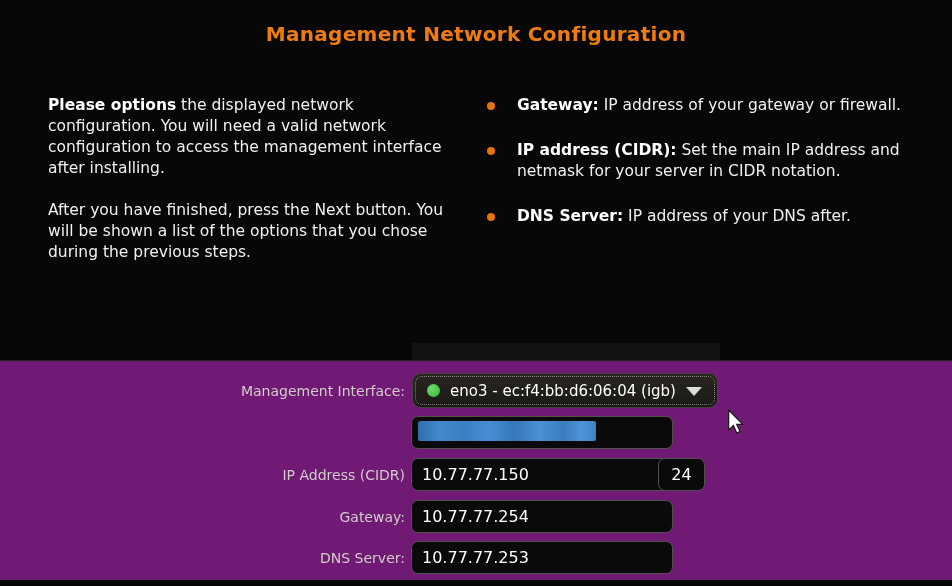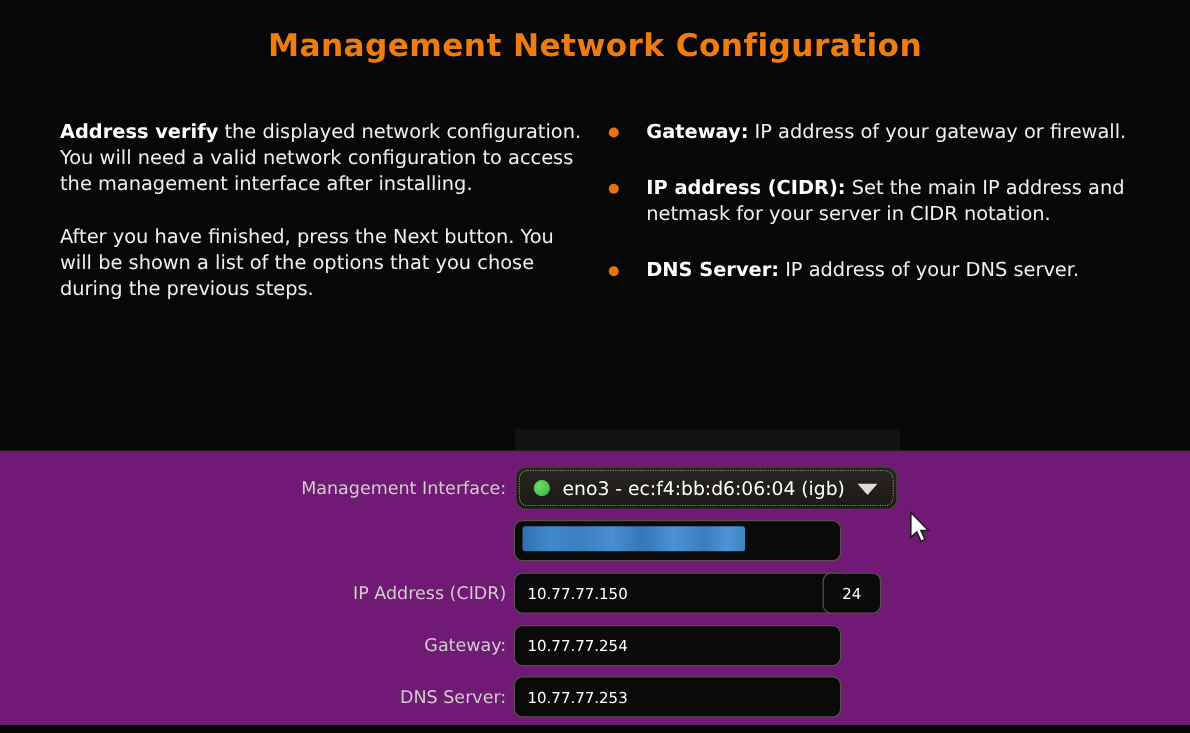--- a/index.html
+++ b/index.html
@@ -11,21 +11,21 @@
     overflow:hidden;
     color:#f2f2f2;
   }
 
   
   .top-section { position:absolute; left:0; top:0; width:952px; height:360px; background:#070707; }
 
   .page-title {
     position:absolute; top:22px; left:0; width:100%;
     text-align:center;
-    font-size:25px; font-weight:bold; letter-spacing:0.3px;
+    font-size:20px; font-weight:bold; letter-spacing:0.3px;
     color:#ee7c0f;
   }
 
   .intro {
     position:absolute; left:48px; top:95px; width:418px;
     font-size:15.5px; line-height:21px; color:#f0f0f0;
   }
   .intro p { margin:0 0 21px 0; }
   .intro b { color:#ffffff; }
 
@@ -86,21 +86,21 @@
     border-left:8px solid transparent;
     border-right:8px solid transparent;
     border-top:9px solid #dedcd9;
   }
 
   
   .text-input {
     position:absolute; top:0; height:33px;
     background:#0a0a0a;
     border:1px solid #54514c; border-radius:7px;
-    color:#ffffff; font-size:12px;
+    color:#ffffff; font-size:16px;
     font-family:inherit;
     padding:0 10px;
     outline:none;
   }
   .w-main { left:411px; width:262px; }
   .w-ip   { left:411px; width:266px; }
   .w-cidr { left:658px; width:47px; text-align:center; padding:0 4px; }
 
   .cidr-sep {
     position:absolute; left:677px; top:0; width:13px; height:33px;
@@ -123,36 +123,36 @@
   .cursor { position:absolute; left:727px; top:409px; width:17px; height:26px; z-index:20; }
 </style>
 </head>
 <body>
 
 <div class="top-section">
 
   <div class="page-title">Management Network Configuration</div>
 
   <div class="intro">
-    <p><b>Address verify</b><span> the displayed network configuration. You will need a valid network configuration to access the management interface after installing.</span></p>
+    <p><b>Please options</b><span> the displayed network configuration. You will need a valid network configuration to access the management interface after installing.</span></p>
     <p>After you have finished, press the Next button. You will be shown a list of the options that you chose during the previous steps.</p>
   </div>
 
   <ul class="help-list">
     <li class="help-item">
       <span class="bullet"></span>
       <b>Gateway:</b><span> IP address of your gateway or firewall.</span>
     </li>
     <li class="help-item">
       <span class="bullet"></span>
       <b>IP address (CIDR):</b><span> Set the main IP address and netmask for your server in CIDR notation.</span>
     </li>
     <li class="help-item">
       <span class="bullet"></span>
-      <b>DNS Server:</b><span> IP address of your DNS server.</span>
+      <b>DNS Server:</b><span> IP address of your DNS after.</span>
     </li>
   </ul>
 
   <div class="faint-panel"></div>
 </div>
 
 <div class="form-section">
 
   <div class="form-row" style="top:12px; height:35px;">
     <div class="row-label">Management Interface:</div>

